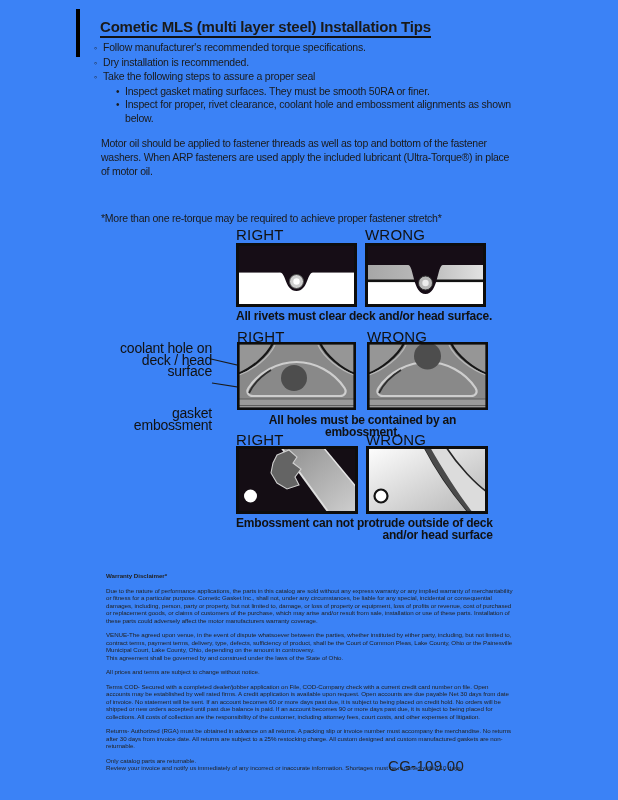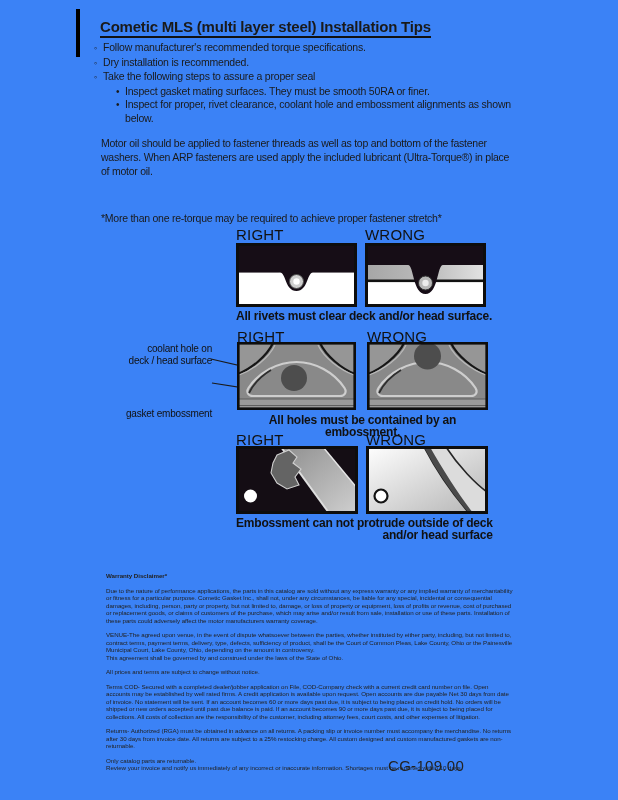--- a/index.html
+++ b/index.html
@@ -23,21 +23,21 @@
   .diesel-h{left:100px;top:119px;font-size:12.5px;font-weight:bold;letter-spacing:-0.2px;}
   .para{left:101px;width:410px;font-size:10.5px;letter-spacing:-0.25px;line-height:13.8px;}
   .p1{top:137px;}
   .p2{top:170px;}
   .note{top:212px;}
   
   .dg-label{font-size:15px;letter-spacing:0.2px;text-align:left;color:#111;}
   .dg-box{box-sizing:border-box;}
   .dg-box svg{display:block;}
   .caption{font-weight:bold;font-size:12px;letter-spacing:-0.2px;line-height:12px;color:#111;}
-  .ann{font-size:10px;letter-spacing:-0.2px;line-height:11.5px;text-align:right;color:#111;}
+  .ann{font-size:14px;letter-spacing:-0.2px;line-height:11.5px;text-align:right;color:#111;}
   
   .warranty{left:106px;top:572px;width:408px;font-size:6.2px;line-height:7.5px;
             letter-spacing:-0.05px;color:#222;}
   .warranty .wh{font-weight:bold;margin-bottom:7px;}
   .warranty p{margin:0 0 7px 0;}
   .warranty p.tight{margin-bottom:0;}
   
   .pagenum{left:388px;top:757px;font-size:15px;letter-spacing:0.3px;color:#222;}
 </style>
 </head>

